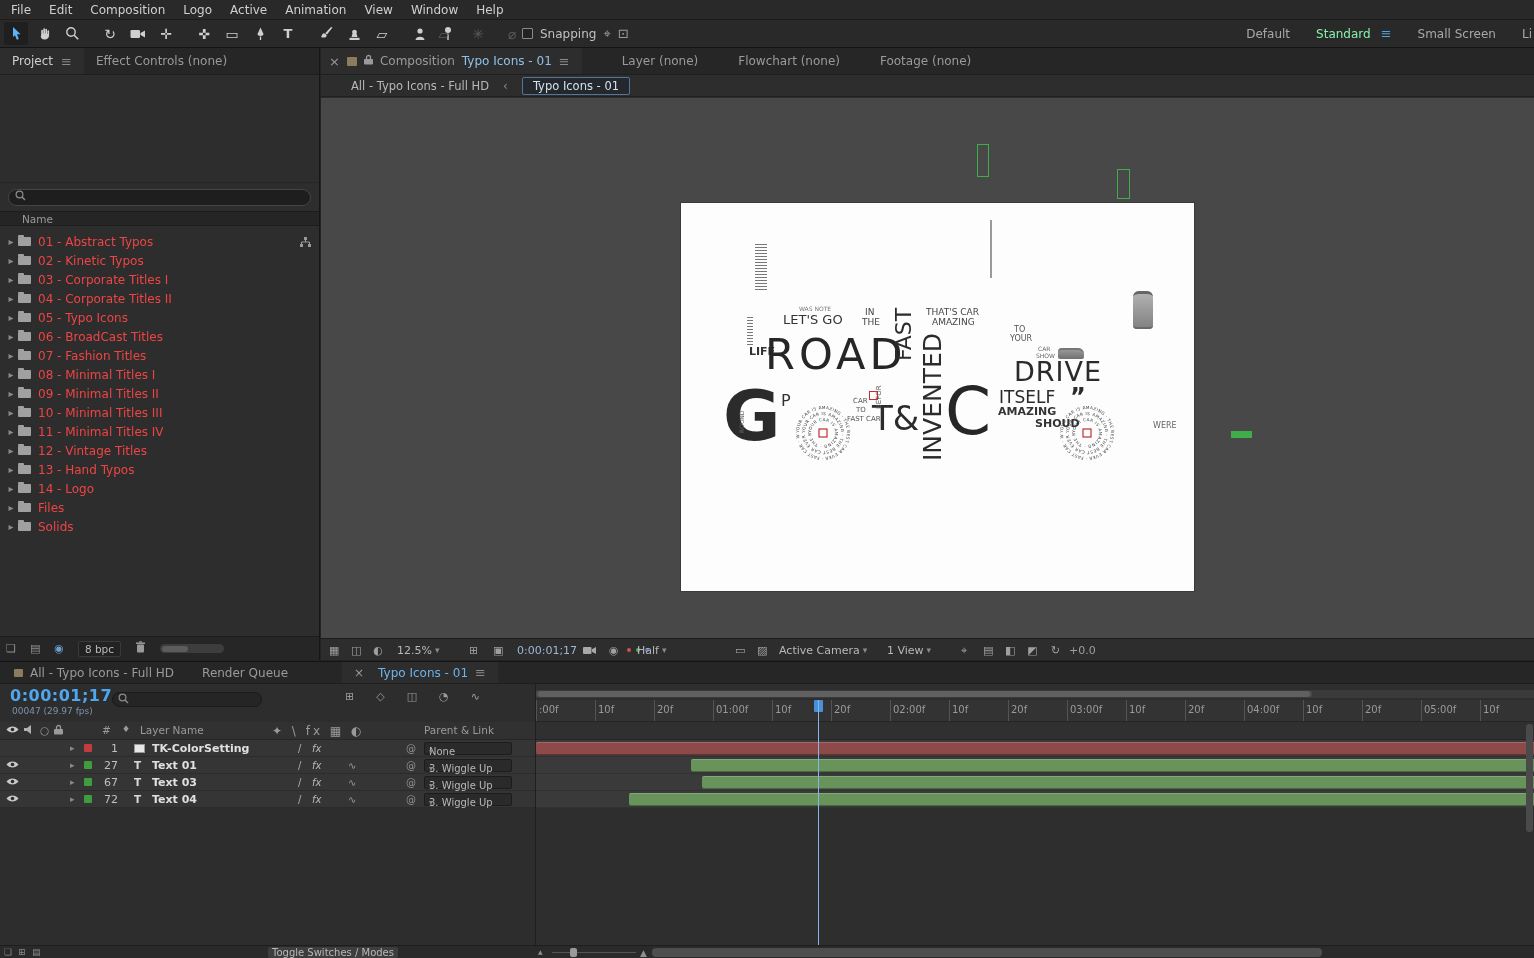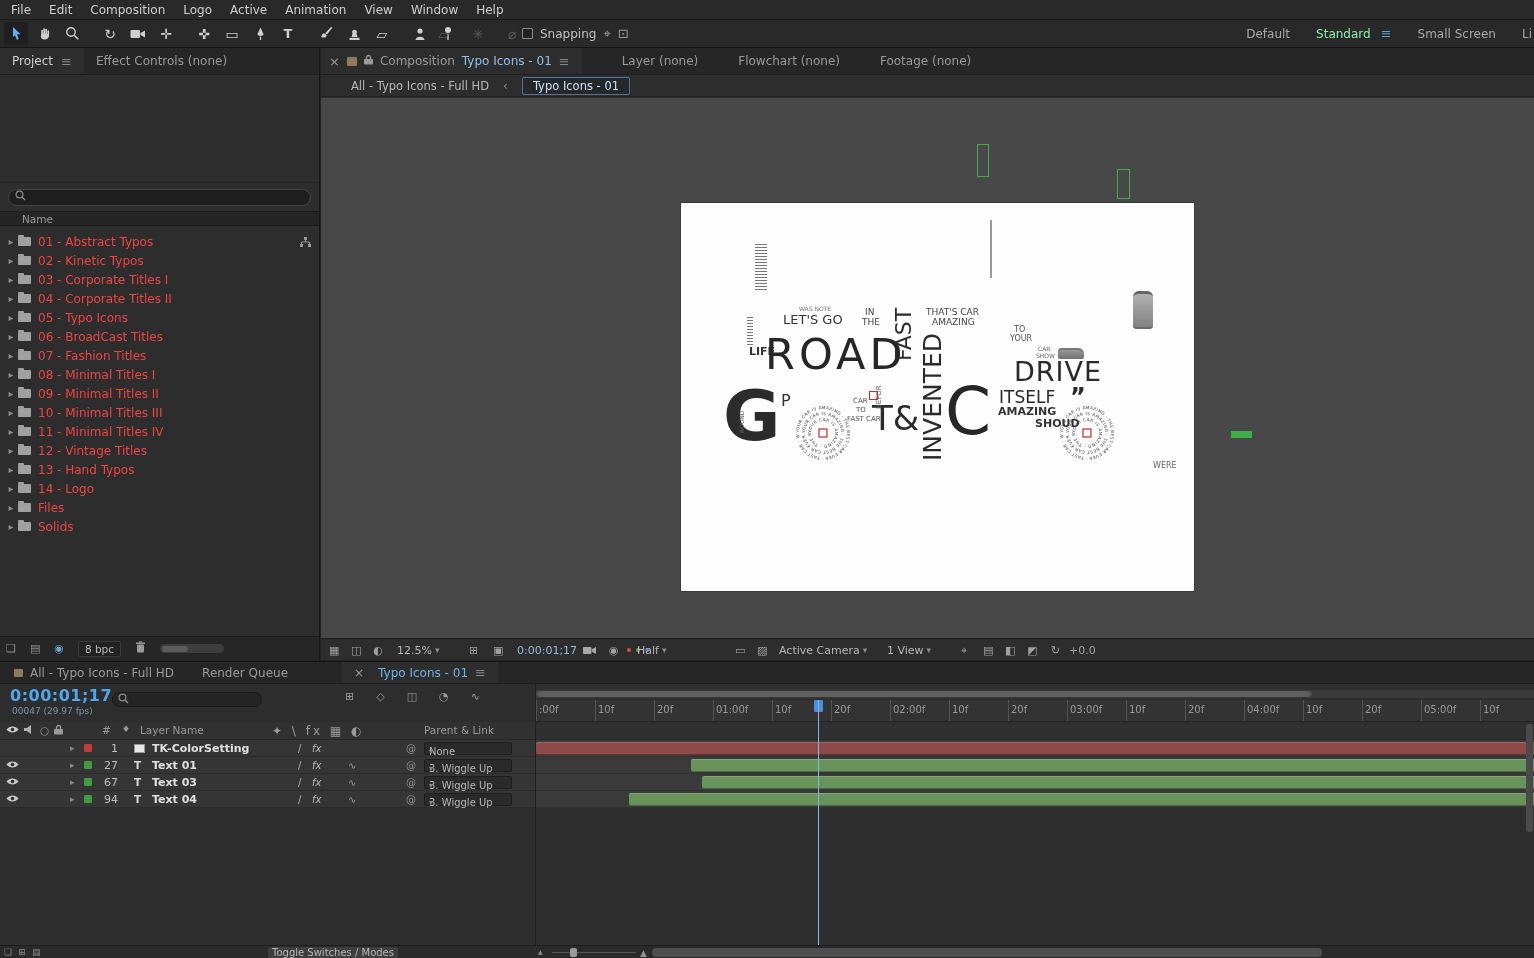--- a/index.html
+++ b/index.html
@@ -414,21 +414,21 @@
           <span class="cword" style="left: 239px; top: 258px; font-size: 25px; font-weight: 500; transform: rotate(-90deg); color: rgb(43, 43, 43);">INVENTED</span>
           <span class="cword" style="left: 195px; top: 206px; font-size: 7px; transform: rotate(-90deg); color: rgb(85, 85, 85);">BEFOR</span>
           <span class="cword" style="left: 172px; top: 195px; font-size: 7px; color: rgb(85, 85, 85);">CAR</span>
           <span class="cword" style="left: 175px; top: 204px; font-size: 7px; color: rgb(85, 85, 85);">TO</span>
           <span class="cword" style="left: 166px; top: 213px; font-size: 7px; color: rgb(85, 85, 85);">FAST CAR</span>
           <span class="cword" style="left: 333px; top: 155px; font-size: 27px; letter-spacing: 1px; color: rgb(43, 43, 43);">DRIVE</span>
           <span class="cword" style="left: 389px; top: 182px; font-size: 24px; font-weight: 700; color: rgb(43, 43, 43);">”</span>
           <span class="cword" style="left: 318px; top: 186px; font-size: 17px; font-weight: 500; color: rgb(43, 43, 43);">ITSELF</span>
           <span class="cword" style="left: 317px; top: 203px; font-size: 11px; font-weight: 700; color: rgb(51, 51, 51);">AMAZING</span>
           <span class="cword" style="left: 320px; top: 215px; font-size: 11px; font-weight: 700; color: rgb(51, 51, 51); margin-left: 34px;">SHOUD</span>
-          <span class="cword" style="left: 472px; top: 219px; font-size: 8px; color: rgb(102, 102, 102); margin-top: 40px;">WERE</span>
+          <span class="cword" style="left: 472px; top: 219px; font-size: 8px; color: rgb(102, 102, 102);">WERE</span>
           <span class="cword" style="left: 58px; top: 230px; font-size: 6px; transform: rotate(-90deg); color: rgb(102, 102, 102);">ROUND</span>
           <div class="prop barcode" style="left: 74px; top: 41px; width: 12px; height: 48px;"></div>
           <div class="prop vline" style="left: 309px; top: 17px; width: 2px; height: 58px;"></div>
           <div class="prop barcode" style="left: 66px; top: 114px; width: 6px; height: 30px;"></div>
           <div class="prop car-v" style="left: 452px; top: 88px; width: 20px; height: 38px;"></div>
           <div class="prop car-h" style="left: 377px; top: 145px; width: 26px; height: 11px;"></div>
           <div class="prop red-square" style="left: 188px; top: 188px; width: 9px; height: 9px;"></div>
           <div class="spiral" style="left: 110px; top: 198px;"><svg width="64" height="64" viewBox="0 0 64 64">
               <path id="sp0_0" d="M 8 32 A 24 24 0 1 1 56 32 A 24 24 0 1 1 8 32" fill="none"></path>
               <path id="sp0_1" d="M 14 32 A 18 18 0 1 1 50 32 A 18 18 0 1 1 14 32" fill="none"></path>
@@ -606,21 +606,21 @@
       <span style="font-size:8px;color:#8a8a8a">▾</span>
     </span>
   </div>
         <div class="lrow" style="top: 129px;">
     <span class="l-eye"><svg width="13" height="9" viewBox="0 0 13 9">
               <path d="M.5 4.5 C3.5.5 9.5.5 12.5 4.5 C9.5 8.5 3.5 8.5 .5 4.5 Z" fill="#c8c8c8"></path>
               <circle cx="6.5" cy="4.5" r="1.8" fill="#2d2d2d"></circle>
             </svg></span>
     <span class="l-tri">▸</span>
     <span class="l-chip" style="background: rgb(63, 157, 63);"></span>
-    <span class="l-num">94</span>
+    <span class="l-num">72</span>
     <span class="l-typeico">T</span>
     <span class="l-name">Text 04</span>
     <span class="l-q">/</span>
     <span class="l-fx">fx</span>
     <span class="l-link">∿</span>
     <span class="l-whip">@</span>
     <span class="l-parent">
       <span class="l-pl">3. Wiggle Up</span>
       <span style="font-size:8px;color:#8a8a8a">▾</span>
     </span>

